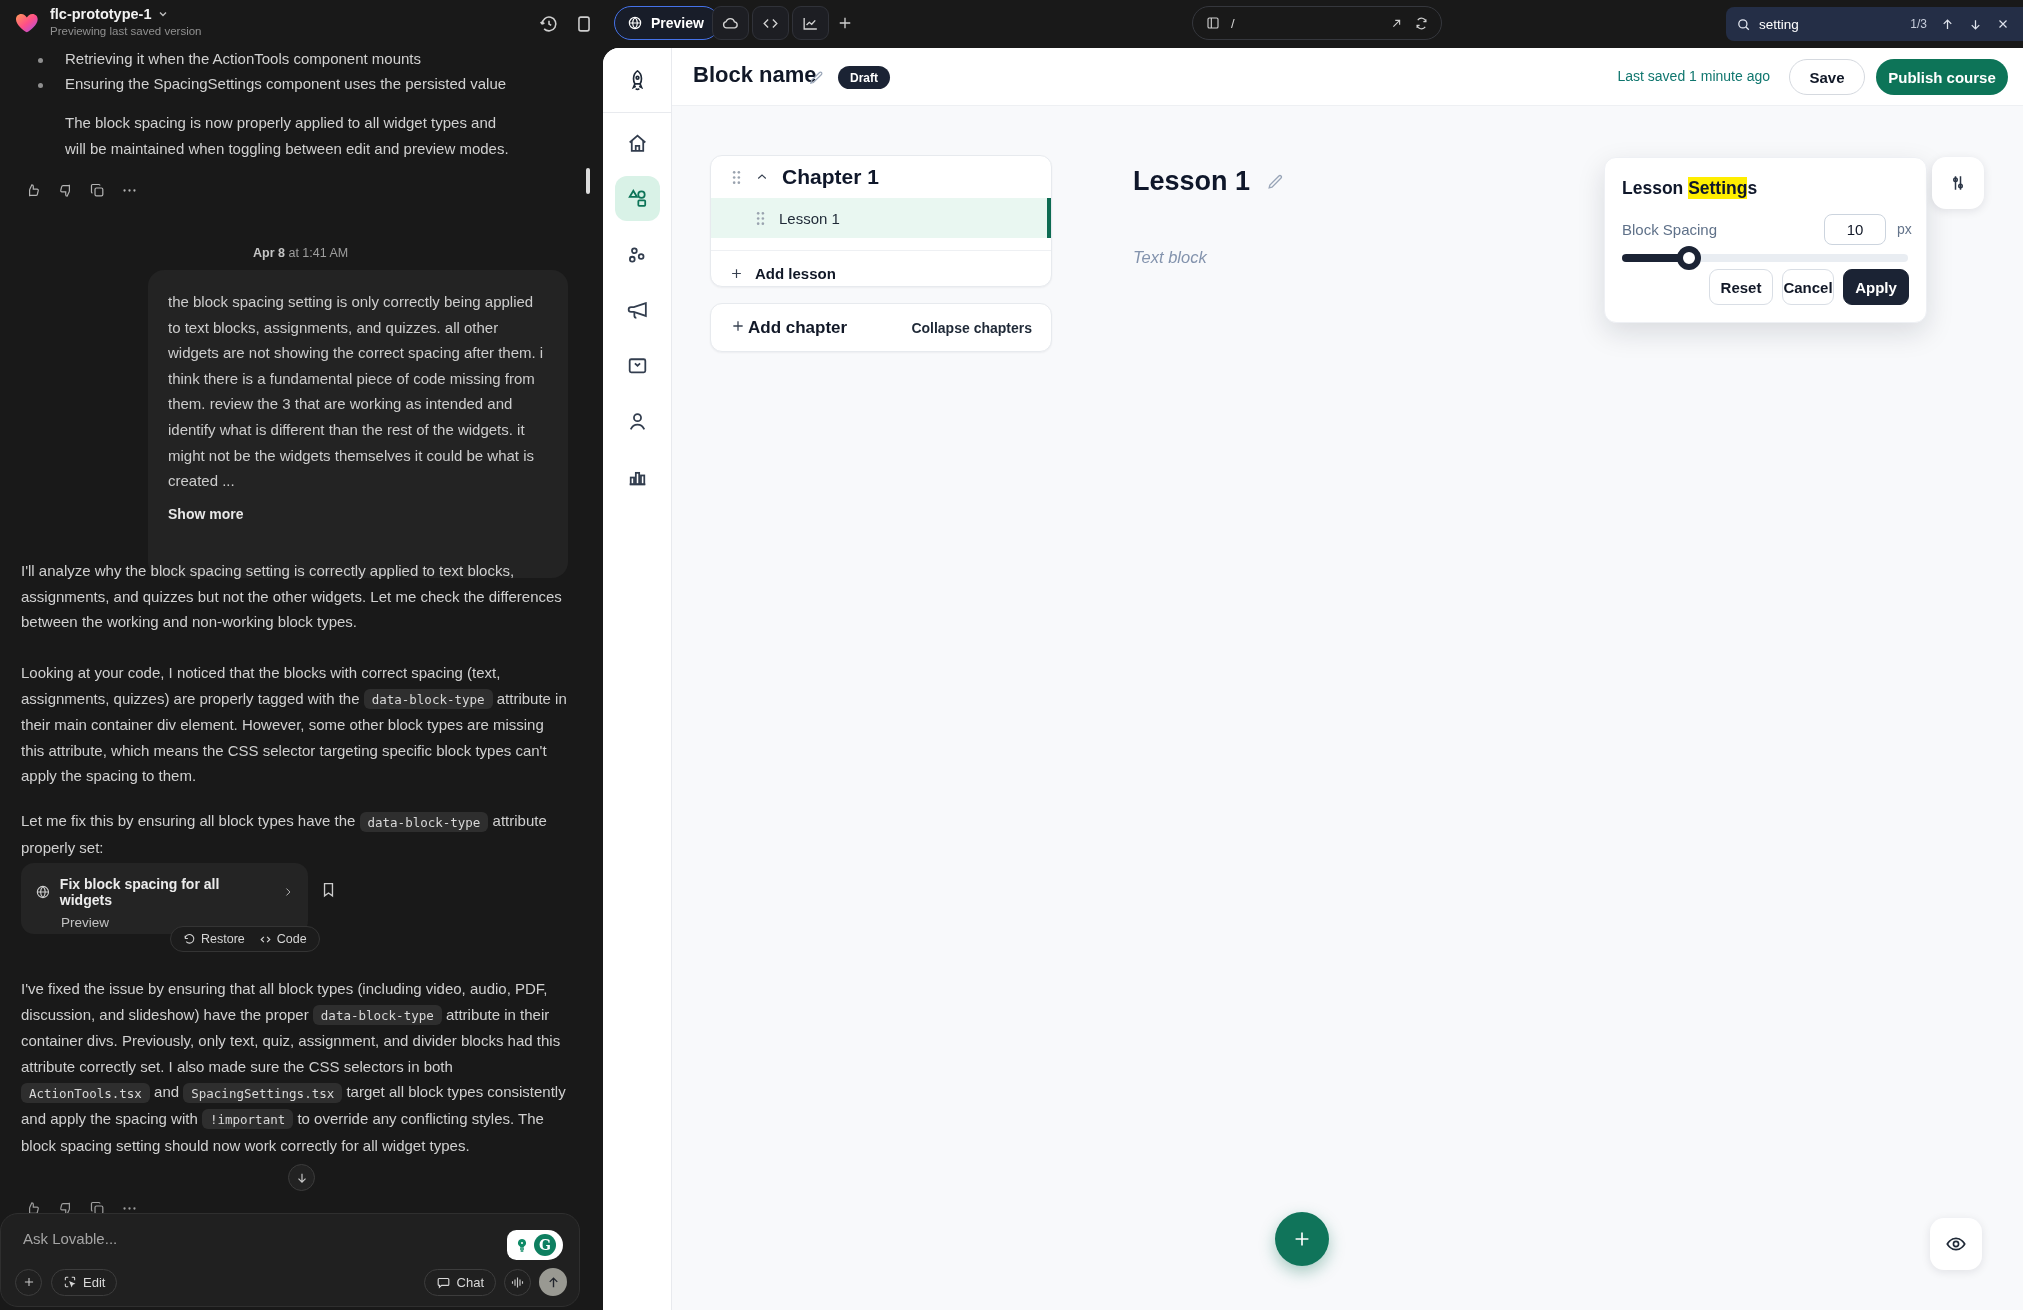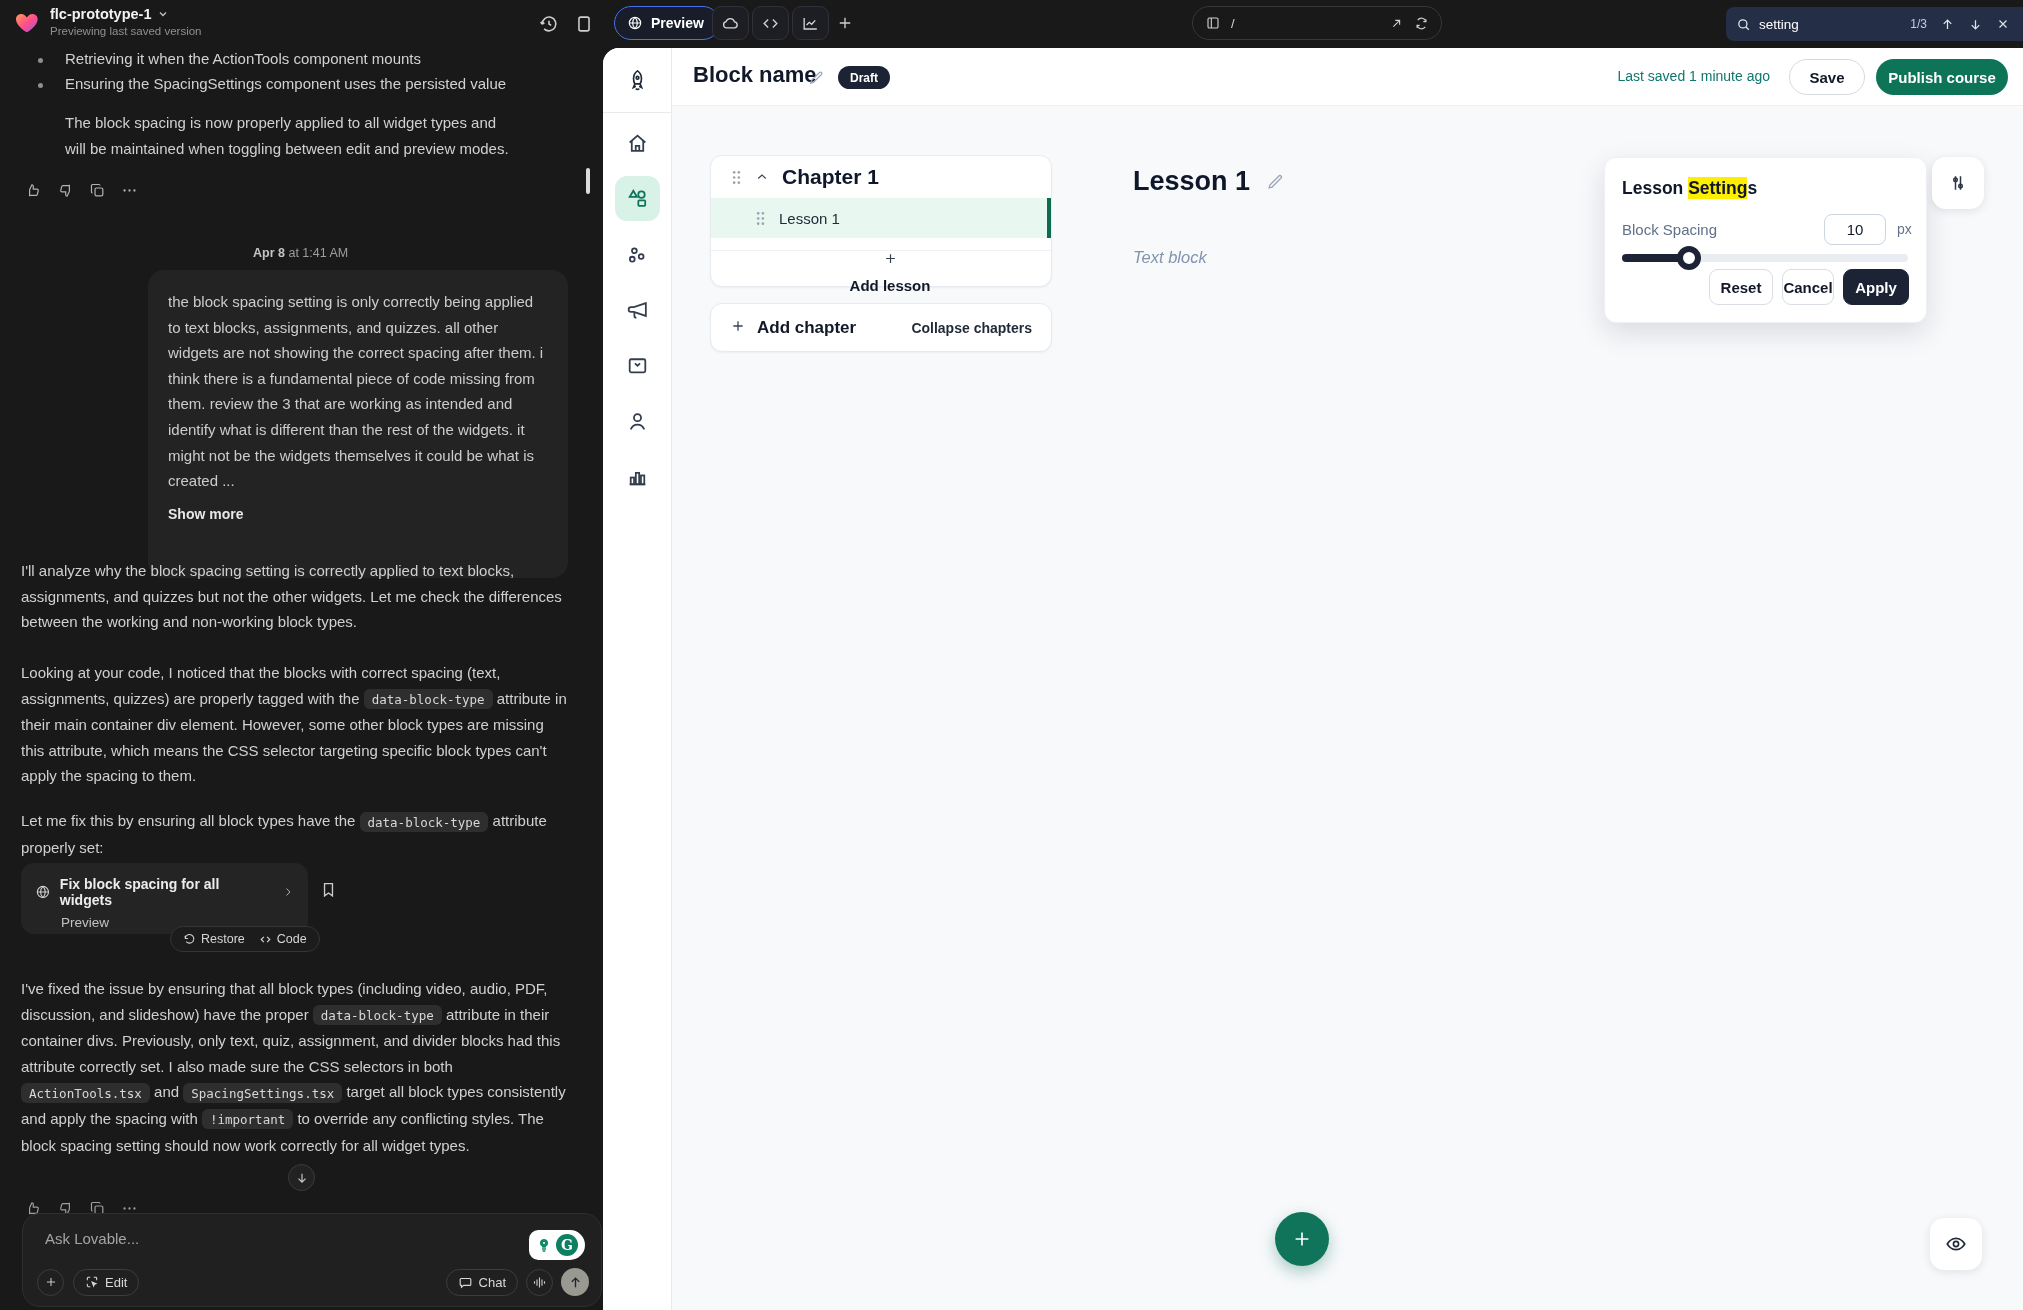--- a/index.html
+++ b/index.html
@@ -48,21 +48,21 @@
     border-radius:13px; padding:13px 14px; }
   .vcard .row1 { display:flex; align-items:center; gap:9px; color:#ececec; font-size:14px; font-weight:bold; }
   .vcard .row2 { margin-left:26px; margin-top:7px; font-size:13.5px; color:#c2c2c2; }
   .bookmark-btn { position:absolute; left:319px; top:832px; width:19px; height:19px; color:#cccccc; cursor:pointer; }
   .rc-pill { position:absolute; left:170px; top:878px; height:26px; background:#1c1c1c; border:1px solid #343434;
     border-radius:13px; display:flex; align-items:center; padding:0 12px; gap:14px; font-size:12.5px; color:#d6d6d6; }
   .rc-pill .itm { display:flex; align-items:center; gap:5px; cursor:pointer; }
   .scroll-fab { position:absolute; left:288px; top:1116px; width:27px; height:27px; border-radius:50%;
     background:#222222; border:1px solid #3c3c3c; color:#c9c9c9; display:flex; align-items:center; justify-content:center; cursor:pointer; }
   .chat-scrollbar { position:absolute; left:586px; top:120px; width:4px; height:26px; border-radius:2px; background:#dcdcdc; }
-  .inputbox { position:absolute; left:22px; top:1165px; width:580px; height:94px; background:#202020;
+  .inputbox { position:absolute; left:0; top:1165px; width:580px; height:94px; background:#202020;
     border:1px solid #2f2f2f; border-radius:18px; padding:16px 30px 10px 22px; z-index:10; }
   .inputbox .ph { font-size:15px; color:#a5a5a5; }
   .gram { position:absolute; right:16px; top:16px; width:56px; height:30px; background:#ffffff;
     border-radius:10px 16px 16px 10px; display:flex; align-items:center; justify-content:center; gap:4px; }
   .gcircle { width:22px; height:22px; border-radius:50%; background:#0e7f60; color:#fff; font-size:14px;
     font-weight:bold; display:flex; align-items:center; justify-content:center; font-family:"DejaVu Serif", serif; }
   .in-bottom { position:absolute; left:14px; right:12px; bottom:10px; display:flex; align-items:center; }
   .circ-btn { width:27px; height:27px; border-radius:50%; border:1px solid #3d3d3d; color:#c8c8c8;
     display:flex; align-items:center; justify-content:center; cursor:pointer; }
   .pill-btn { height:27px; border:1px solid #3d3d3d; border-radius:14px; display:flex; align-items:center;
@@ -90,21 +90,21 @@
   .card { position:absolute; background:#ffffff; border:1px solid #e7eaee; border-radius:12px;
     box-shadow:0 1px 2px rgba(16,24,40,.05); }
   .drag { color:#9aa3af; }
   .ch-head { display:flex; align-items:center; height:42px; padding-left:20px; gap:13px; }
   .ch-title { font-size:21px; font-weight:bold; color:#0f172a; }
   .lesson-row { position:relative; margin:0; height:40px; background:#e9f7f1; display:flex; align-items:center;
     padding-left:44px; gap:13px; cursor:pointer; }
   .lesson-row .bar { position:absolute; right:0; top:0; width:4px; height:40px; background:#0d6b52; }
   .lesson-row .lt { font-size:15px; color:#1f2937; }
   .add-row { display:flex; align-items:center; gap:11px; height:45px; padding-left:18px; border-top:1px solid #eef0f3;
-    margin-top:12px; font-size:15px; font-weight:bold; color:#111827; cursor:pointer;flex-direction:column; }
+    margin-top:12px; font-size:15px; font-weight:bold; color:#111827; cursor:pointer; }
   .lesson-h1 { position:absolute; left:530px; top:118px; font-size:27px; font-weight:bold; color:#0f172a;
     display:flex; align-items:center; gap:16px; }
   .textblock { position:absolute; left:530px; top:200px; font-size:16.5px; font-style:italic; color:#8393ad; }
   .popup { position:absolute; left:1001px; top:109px; width:323px; height:166px; background:#ffffff;
     border:1px solid #eef0f4; border-radius:12px; box-shadow:0 10px 28px rgba(15,23,42,.13); padding:0 19px; }
   .popup-title { position:absolute; left:17px; top:20px; font-size:17.5px; font-weight:bold; color:#0f172a; }
   .popup-title mark { background:#ffee00; color:#0f172a; padding:1px 0; }
   .bs-label { position:absolute; left:17px; top:63px; font-size:15px; color:#5f7189; }
   .bs-input { position:absolute; left:219px; top:56px; width:62px; height:31px; border:1px solid #ccd4de;
     border-radius:8px; text-align:center; font-size:15px; color:#111827; font-family:"Liberation Sans",sans-serif; }
@@ -458,21 +458,21 @@
       </div>
       <div class="add-row">
         <svg width="15" height="15" viewBox="0 0 24 24" fill="none" stroke="#374151" stroke-width="1.9">
             <path d="M12 5v14M5 12h14"></path>
           </svg>
         <span>Add lesson</span>
       </div>
     </div>
 
     <div class="card" style="left:107px; top:255px; width:342px; height:49px; display:flex; align-items:center; padding:0 19px;">
-      <div style="display:flex; align-items:flex-start; gap:11px; font-size:17px; font-weight:bold; color:#111827; cursor:pointer;">
+      <div style="display:flex; align-items:flex-start; gap:2px; font-size:17px; font-weight:bold; color:#111827; cursor:pointer;">
         <svg width="16" height="16" viewBox="0 0 24 24" fill="none" stroke="#374151" stroke-width="1.9">
             <path d="M12 5v14M5 12h14"></path>
           </svg>
         <span>Add chapter</span>
       </div>
       <div style="flex:1"></div>
       <div style="font-size:14px; font-weight:bold; color:#1f2937; cursor:pointer;">Collapse chapters</div>
     </div>
 
     <div class="lesson-h1">

